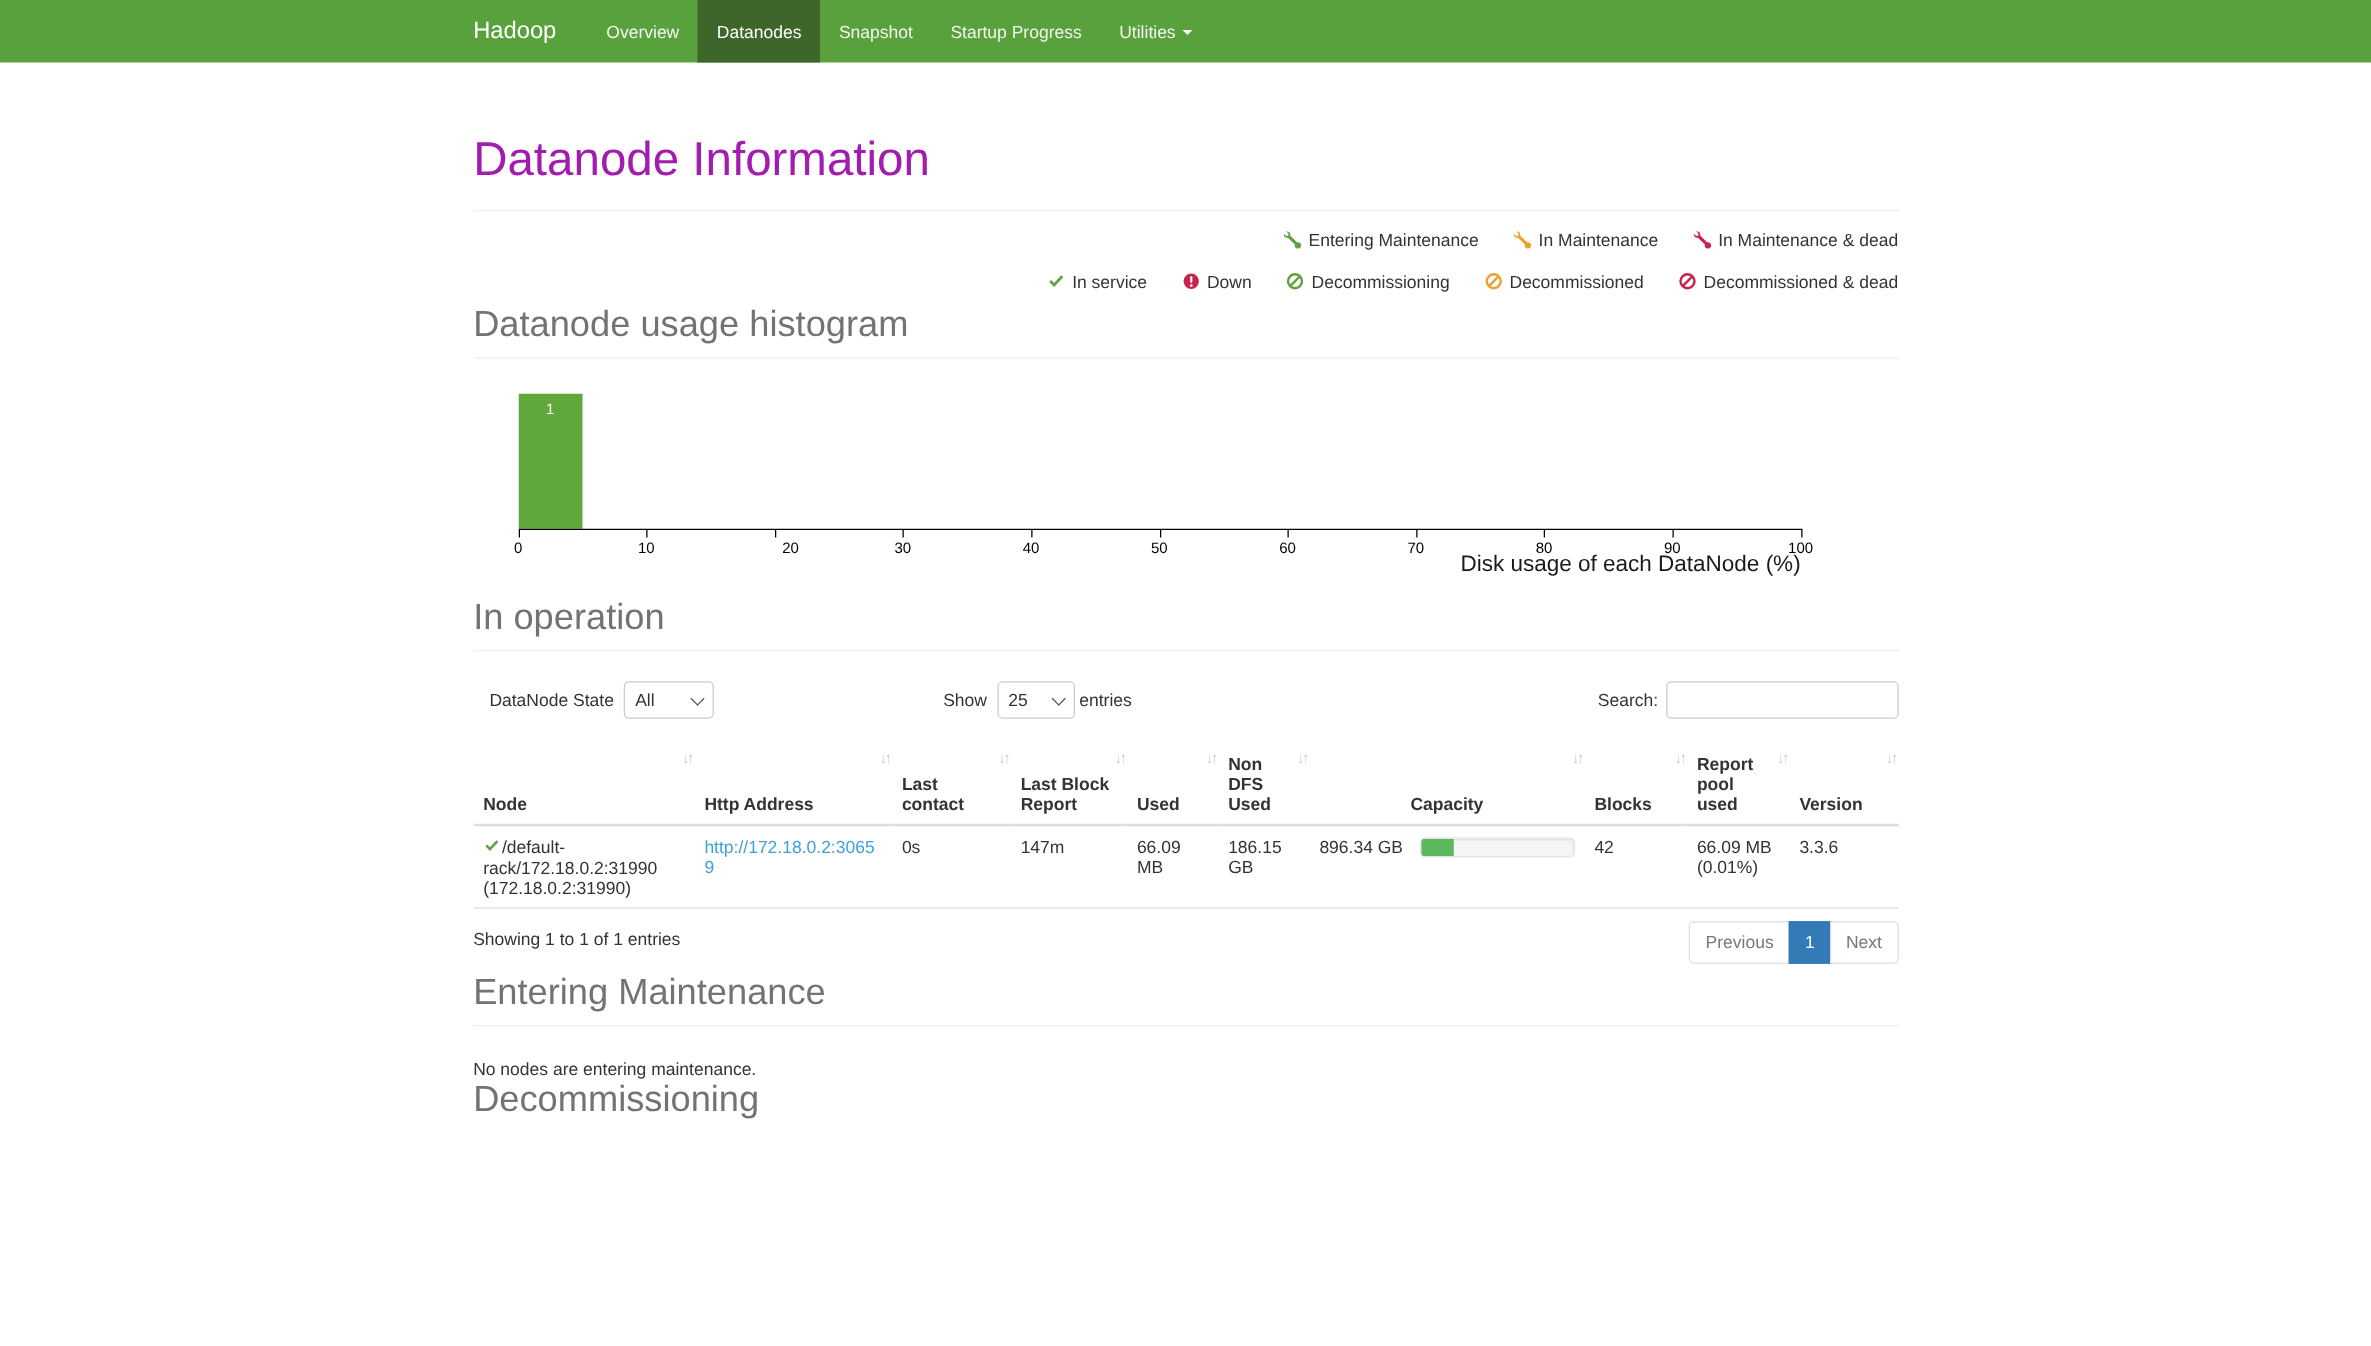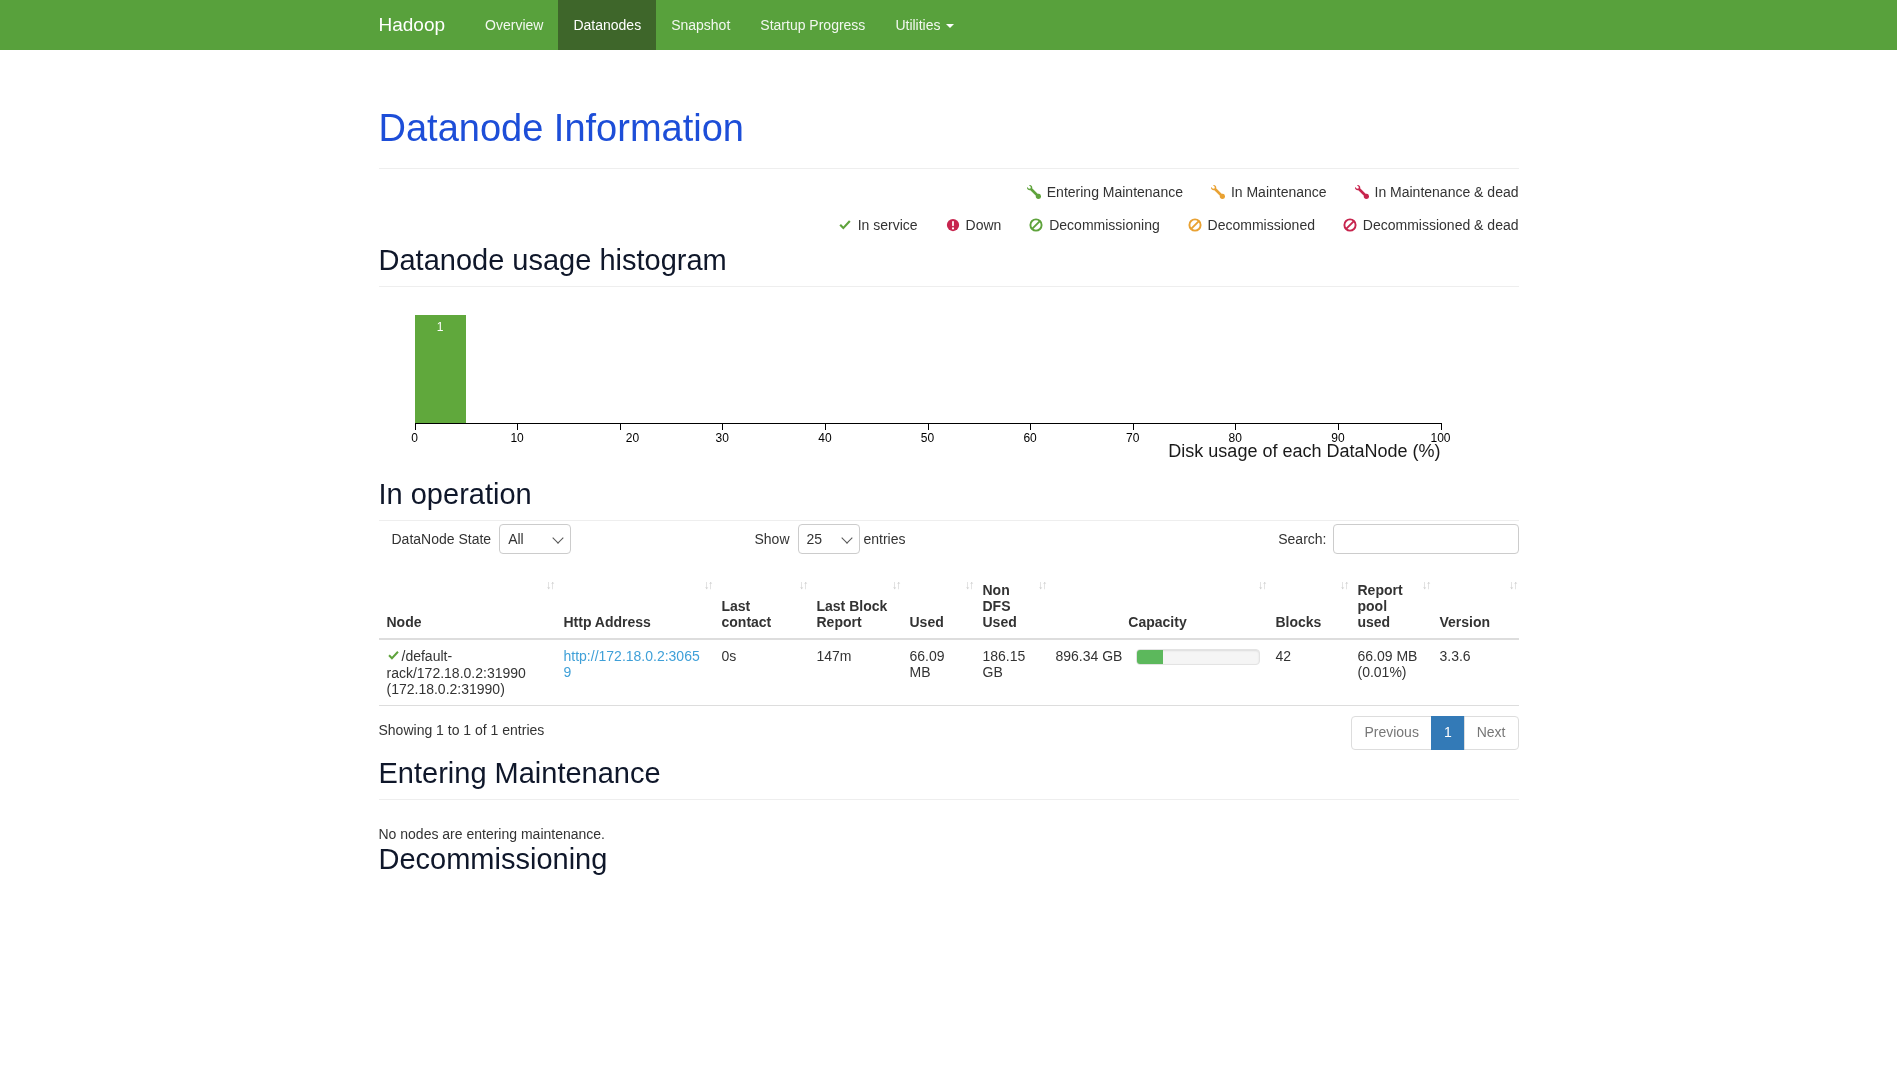--- a/index.html
+++ b/index.html
@@ -12,42 +12,42 @@
   }
   
   .navbar { height:50px; background:#58a13c; }
   .navbar-inner { width:1170px; margin:0 auto; padding:0 15px; display:flex; align-items:stretch; }
   .brand { color:#fff; font-size:19px; line-height:50px; padding-right:15px; margin-right:10px; cursor:pointer; }
   .nav-item { color:rgba(255,255,255,.92); line-height:50px; padding:0 15px; cursor:pointer; white-space:nowrap; }
   .nav-item.active { background:#3e662a; color:#fff; }
   .caret { display:inline-block; width:0; height:0; border-left:4px solid transparent; border-right:4px solid transparent; border-top:4px solid #fff; margin-left:5px; vertical-align:middle; }
   
   .container { width:1170px; margin:0 auto; padding:0 15px; position:relative; }
-  h1.page-title { font-size:38px; font-weight:400; margin:57px 0 17px 0; line-height:1.15; color:#1d4ed8; }
+  h1.page-title { font-size:38px; font-weight:400; margin:57px 0 17px 0; line-height:1.15; color:#a21caf; }
   hr { border:0; border-top:1px solid #eee; margin:0; }
   .hr1 { margin-top:17px; } .hr2 { margin-top:9px; } .hr3 { margin-top:9px; } .hr4 { margin-top:9px; }
-  h2.section { font-size:29px; font-weight:400; color:#0f172a; margin:0; line-height:1.18; }
+  h2.section { font-size:29px; font-weight:400; color:#737373; margin:0; line-height:1.18; }
   .h2-hist { margin-top:58px; } .h2-inop { margin-top:40px; } .h2-em { margin-top:45px; } .h2-dec { margin-top:55px; }
   
   .legend { text-align:right; margin-top:8px; }
   .legend-row { line-height:31px; }
   .legend-item { margin-left:24px; white-space:nowrap; }
   .legend-icon { display:inline-block; vertical-align:-2px; margin-right:6px; }
   .c-green { color:#5fa33c; } .c-orange { color:#e9a233; } .c-red { color:#c7254e; }
   
   .chart { position:relative; height:162px; margin-top:28px; }
   .plot { position:absolute; left:36px; top:0; width:1026px; height:108px; }
   .hist-bar { position:absolute; bottom:0; background:#60a83c; }
   .hist-bar-label { color:#fff; font-size:12px; text-align:center; padding-top:5px; }
   .axis { position:absolute; left:36px; top:108px; width:1027px; height:0; border-top:1px solid #000; }
   .tick { position:absolute; top:0; width:1px; height:6px; background:#000; }
   .tick-label { position:absolute; top:7px; transform:translateX(-50%); font-size:12px; color:#000; }
   .axis-title { position:absolute; left:36px; top:126px; width:1026px; text-align:right; font-size:18px; color:#1a1a1a; }
   
-  .controls { position:relative; height:32px; margin-top:3px; font-size:14px; }
+  .controls { position:relative; height:32px; margin-top:24px; font-size:14px; }
   .ctl-state { position:absolute; left:13px; top:0; }
   .ctl-length { position:absolute; left:376px; top:0; }
   .ctl-search { position:absolute; right:0; top:0; }
   .ctl-label { margin-right:8px; }
   .select-wrap { position:relative; display:inline-block; }
   select { height:30px; border:1px solid #ccc; border-radius:4px; background:#fff; color:#333;
            font-family:inherit; font-size:14px; padding:4px 24px 4px 8px;
            -webkit-appearance:none; appearance:none; }
   .select-wrap::after { content:""; position:absolute; right:9px; top:10px; width:7px; height:7px;
            border-right:1.6px solid #555; border-bottom:1.6px solid #555; transform:rotate(45deg); pointer-events:none; }

